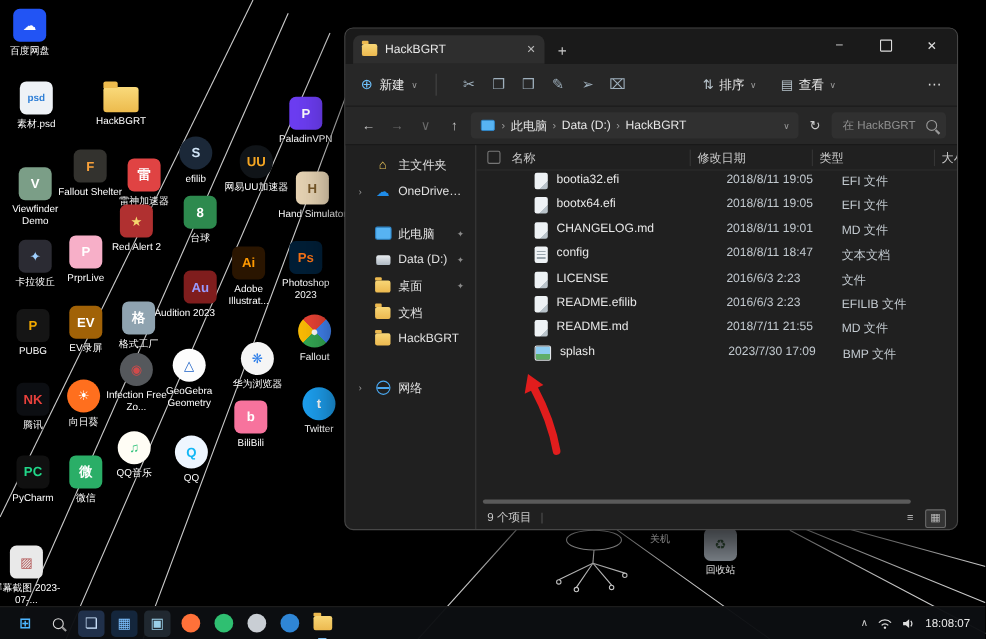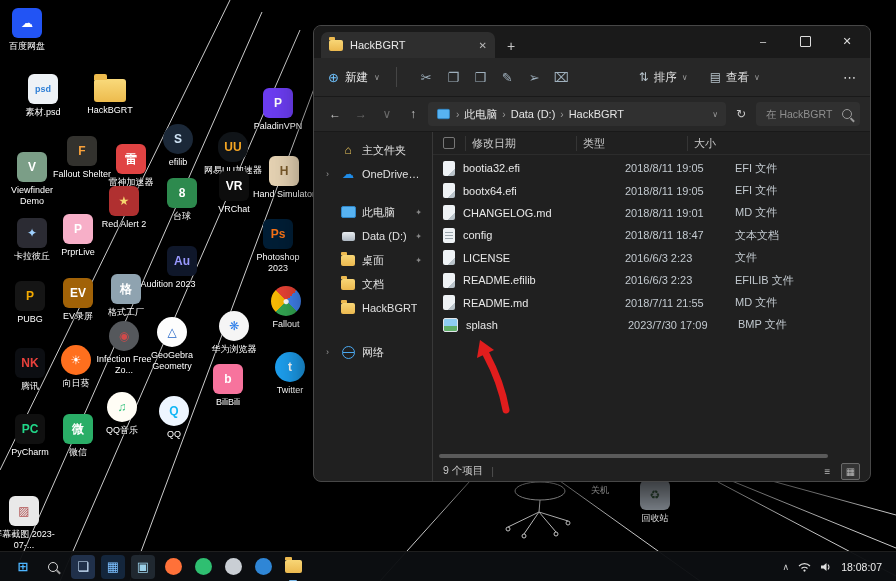--- a/index.html
+++ b/index.html
@@ -85,21 +85,21 @@
 
   .filelist{flex:1;display:flex;flex-direction:column;min-width:0;}
   .fl-header{height:22px;display:flex;align-items:center;color:#c9c9c9;font-size:11px;padding-left:10px;
     flex:0 0 auto;border-bottom:1px solid #2c2c2c;}
   .checkbox{width:10px;height:10px;border:1px solid #777;border-radius:2px;margin-right:10px;flex:0 0 auto;}
   .col-name{width:162px;}
   .col-date{width:104px;border-left:1px solid #353535;padding-left:6px;}
   .col-type{width:104px;border-left:1px solid #353535;padding-left:6px;}
   .col-size{flex:1;border-left:1px solid #353535;padding-left:6px;white-space:nowrap;overflow:hidden;}
   .fl-rows{flex:1;overflow:hidden;padding-left:10px;padding-top:2px;}
-  .frow{height:22.4px;display:flex;align-items:center;font-size:11px;}
+  .frow{height:22.4px;display:flex;align-items:flex-start;font-size:11px;margin-left:43px;}
   .fic{flex:0 0 auto;margin-right:8px;}
   .fic-page{width:12px;height:15px;background:linear-gradient(135deg,#eef2f5 72%,#b9c3ca 72%);border-radius:2px;}
   .fic-text{width:12px;height:15px;background:#eef2f5;border-radius:2px;position:relative;}
   .fic-text::after{content:'';position:absolute;left:2px;right:2px;top:4px;height:8px;
     background:repeating-linear-gradient(#9aa6ad 0 1px,transparent 1px 3px);}
   .fic-app{width:13px;height:13px;background:#cfd6dc;border-radius:2px;position:relative;}
   .fic-app::after{content:'';position:absolute;inset:3px;background:#4aa8f0;}
   .fic-image{width:13px;height:12px;border:1px solid #e2e6ea;border-radius:2px;
     background:linear-gradient(180deg,#8ecdf2 55%,#5fae69 55%);}
   .fname{width:162px;color:#e8e8e8;white-space:nowrap;overflow:hidden;}
@@ -160,21 +160,21 @@
       <circle cx="556" cy="534" r="2"></circle>
       <circle cx="568" cy="523" r="2"></circle>
     </g>
   </svg>
 
   <div id="icon-layer">
       <div class="dicon" style="left: -5px; top: 8px;">
         <div class="dicon-glyph" style="background: rgb(34, 84, 244); color: rgb(255, 255, 255);">☁</div>
         <div class="dicon-label">百度网盘</div>
       </div>
-      <div class="dicon" style="left: 11px; top: 74px;">
+      <div class="dicon" style="left: 1px; top: 74px;">
         <div class="dicon-glyph" style="background: rgb(238, 242, 246); color: rgb(47, 127, 214); font-size: 9px;">psd</div>
         <div class="dicon-label">素材.psd</div>
       </div>
       <div class="dicon" style="left: 78px; top: 72px;">
         <div class="folder-glyph"></div>
         <div class="dicon-label">HackBGRT</div>
       </div>
       <div class="dicon" style="left: 50px; top: 136px;">
         <div class="dicon-glyph" style="background: rgb(51, 50, 46); color: rgb(249, 161, 58);">F</div>
         <div class="dicon-label">Fallout Shelter</div>
@@ -200,42 +200,42 @@
         <div class="dicon-label">Viewfinder Demo</div>
       </div>
       <div class="dicon" style="left: 92px; top: 186px;">
         <div class="dicon-glyph" style="background: rgb(176, 48, 48); color: rgb(245, 215, 110);">★</div>
         <div class="dicon-label">Red Alert 2</div>
       </div>
       <div class="dicon" style="left: 150px; top: 178px;">
         <div class="dicon-glyph" style="background: rgb(45, 138, 78); color: rgb(255, 255, 255);">8</div>
         <div class="dicon-label">台球</div>
       </div>
-      <div class="dicon" style="left: 202px; top: 171px;">
-        <div class="dicon-glyph" style="background: rgb(13, 13, 13); color: rgb(255, 255, 255);">VR</div>
-        <div class="dicon-label">VRChat</div>
-      </div>
       <div class="dicon" style="left: 252px; top: 156px;">
         <div class="dicon-glyph" style="background: rgb(231, 212, 180); color: rgb(122, 90, 42);">H</div>
         <div class="dicon-label">Hand Simulator</div>
       </div>
       <div class="dicon" style="left: 0px; top: 218px;">
         <div class="dicon-glyph" style="background: rgb(43, 43, 51); color: rgb(159, 208, 255);">✦</div>
         <div class="dicon-label">卡拉彼丘</div>
       </div>
       <div class="dicon" style="left: 46px; top: 214px;">
         <div class="dicon-glyph" style="background: rgb(247, 175, 200); color: rgb(255, 255, 255);">P</div>
         <div class="dicon-label">PrprLive</div>
       </div>
+      <div class="dicon" style="left: 194px; top: 224px;">
+        <div class="dicon-glyph" style="background: rgb(42, 21, 0); color: rgb(255, 154, 0);">Ai</div>
+        <div class="dicon-label">Adobe Illustrat...</div>
+      </div>
       <div class="dicon" style="left: 246px; top: 219px;">
         <div class="dicon-glyph" style="background: rgb(0, 30, 54); color: #f97316;">Ps</div>
         <div class="dicon-label">Photoshop 2023</div>
       </div>
       <div class="dicon" style="left: 136px; top: 246px;">
-        <div class="dicon-glyph" style="background: #0f172a; color: rgb(153, 153, 255); margin-left: 28px;">Au</div>
+        <div class="dicon-glyph" style="background: #7f1d1d; color: rgb(153, 153, 255); margin-left: 28px;">Au</div>
         <div class="dicon-label">Audition 2023</div>
       </div>
       <div class="dicon" style="left: -2px; top: 281px;">
         <div class="dicon-glyph" style="background: rgb(21, 21, 21); color: rgb(242, 169, 0);">P</div>
         <div class="dicon-label">PUBG</div>
       </div>
       <div class="dicon" style="left: 46px; top: 278px;">
         <div class="dicon-glyph" style="background: #a16207; color: rgb(255, 255, 255);">EV</div>
         <div class="dicon-label">EV录屏</div>
       </div>
@@ -429,20 +429,21 @@
             <span class="chev">›</span>
             <span class="si">
               <span class="si-network"></span>
             </span>
             <span class="lab">网络</span>
           </div>
         </div>
       <div class="filelist">
         <div class="fl-header">
           <span class="checkbox"></span>
+          <span class="col-name">名称</span>
           <span class="col-date">修改日期</span>
           <span class="col-type">类型</span>
           <span class="col-size">大小</span>
         </div>
         <div class="fl-rows" id="file-rows">
             <div class="frow">
               <span class="fic fic-page"></span>
               <span class="fname">bootia32.efi</span>
               <span class="fdate">2018/8/11 19:05</span>
               <span class="ftype">EFI 文件</span>

